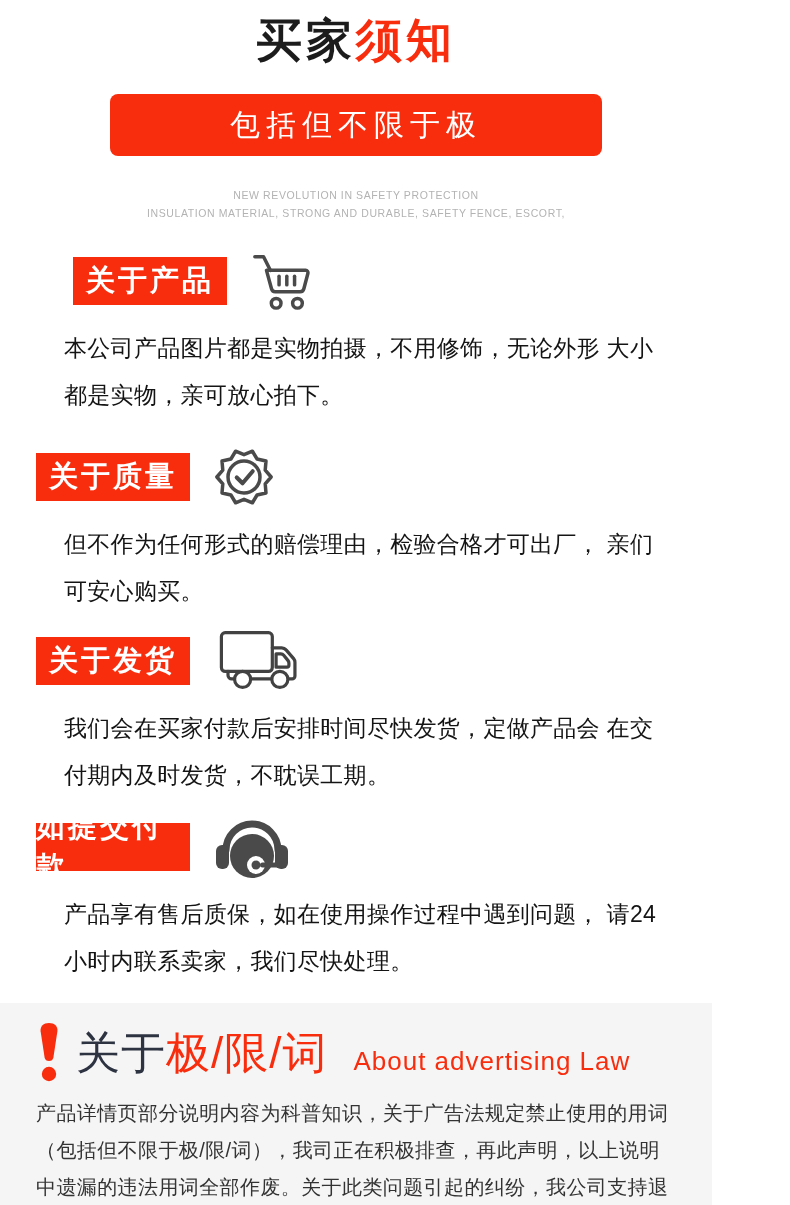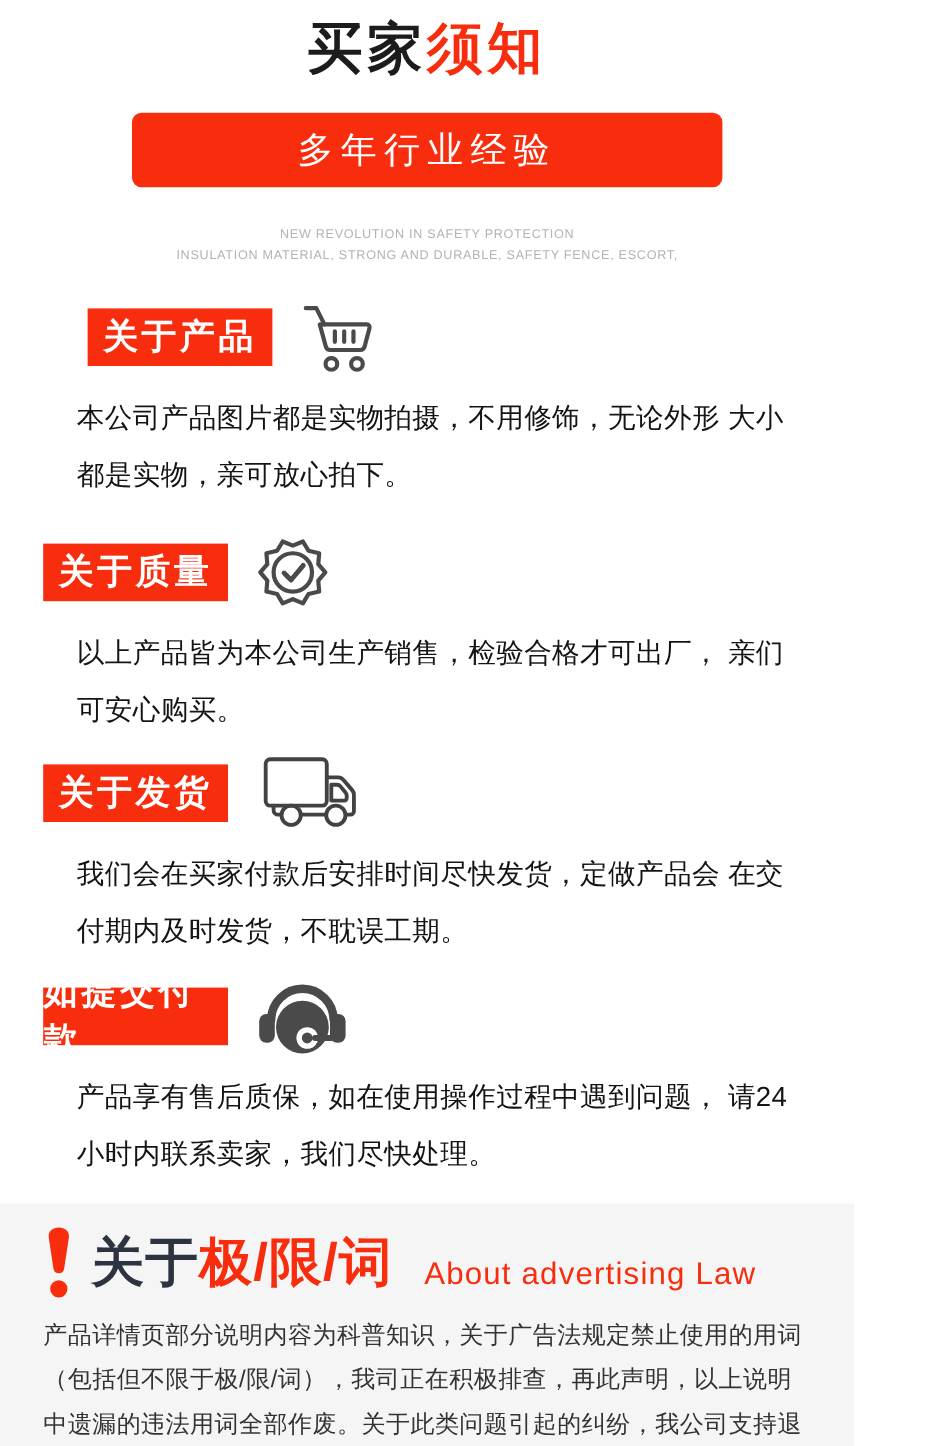--- a/index.html
+++ b/index.html
@@ -31,38 +31,38 @@
   .sec-text{font-size:23px;color:#141414;line-height:47px;margin-top:12px;letter-spacing:.3px;margin-left:28px;}
   .mt-head1{margin-top:27px;padding-left:37px;}
   .mt-head2{margin-top:26px;}
   .mt-head3{margin-top:14px;}
   .mt-head4{margin-top:16px;}
 
   
   .disclaimer{margin-top:18px;background:#f5f5f5;padding:18px 34px 14px 36px;height:246px;}
   .disc-head{display:flex;align-items:flex-end;gap:14px;}
   .excl{width:26px;height:62px;flex:0 0 26px;}
-  .disc-title{font-size:44px;font-weight:700;color:var(--dark);line-height:60px;letter-spacing:1px;}
+  .disc-title{font-size:44px;font-weight:400;color:var(--dark);line-height:60px;letter-spacing:1px;}
   .disc-title .red{color:var(--red);}
   .disc-en{color:var(--red);font-size:26px;font-weight:400;line-height:44px;
            margin-left:12px;letter-spacing:1px;}
   .disc-text{margin-top:12px;font-size:20px;color:#333;line-height:37px;letter-spacing:.4px;}
 
   svg{display:block;}
 </style>
 </head>
 <body>
 
 <div class="page">
 
   <div class="title">
     <span>买家</span><span class="red">须知</span>
   </div>
 
-  <div class="banner">多年行业经验</div>
+  <div class="banner">包括但不限于极</div>
 
   <div class="en-sub">
     <div>NEW REVOLUTION IN SAFETY PROTECTION</div>
     <div>INSULATION MATERIAL, STRONG AND DURABLE, SAFETY FENCE, ESCORT,</div>
   </div>
 
   <div class="sections">
 
     <div class="sec-head mt-head1">
       <div class="sec-label">关于产品</div>
@@ -83,21 +83,21 @@
     <div class="sec-head mt-head2">
       <div class="sec-label">关于质量</div>
       <div class="sec-icon">
         <svg width="62" height="62" viewBox="0 0 64 64" fill="none" stroke="#4a4a4a" stroke-width="3.6" stroke-linecap="round" stroke-linejoin="round">
           <path d="M60,32 L53.9,39.1 L54.7,48.5 L45.5,50.6 L40.7,58.6 L32,55 L23.3,58.6 L18.5,50.6 L9.3,48.5 L10.1,39.1 L4,32 L10.1,24.9 L9.3,15.5 L18.5,13.4 L23.3,5.4 L32,9 L40.7,5.4 L45.5,13.4 L54.7,15.5 L53.9,24.9 Z"></path>
           <circle cx="32" cy="32" r="16.5"></circle>
           <path d="M24.5,32.5 l6,6 l10.5,-12.5" stroke-width="4.2"></path>
         </svg>
       </div>
     </div>
-    <div class="sec-text">以上产品皆为本公司生产销售，检验合格才可出厂， 亲们可安心购买。</div>
+    <div class="sec-text">但不作为任何形式的赔偿理由，检验合格才可出厂， 亲们可安心购买。</div>
 
     <div class="sec-head mt-head3">
       <div class="sec-icon" style="order:2;width:98px">
         <svg width="96" height="66" viewBox="0 0 100 70" fill="none" stroke="#424242" stroke-width="3.4" stroke-linecap="round" stroke-linejoin="round">
           <rect x="8" y="5" width="54" height="41" rx="4"></rect>
           <path d="M15,46 v4 a4,4 0 0 0 4,4 h2.5"></path>
           <path d="M62,21 h10 a6,6 0 0 1 4.6,2.2 l8,9.3 a6,6 0 0 1 1.4,3.9 v14.6 a3,3 0 0 1 -3,3 h-3.5"></path>
           <path d="M66,27.5 h5 a4,4 0 0 1 3.1,1.5 l4.6,5.6 a4,4 0 0 1 .9,2.5 v2.4 a2,2 0 0 1 -2,2 h-11.6 z"></path>
           <path d="M39,54 h21.5"></path>
           <circle cx="30.5" cy="54.5" r="8.5"></circle>

